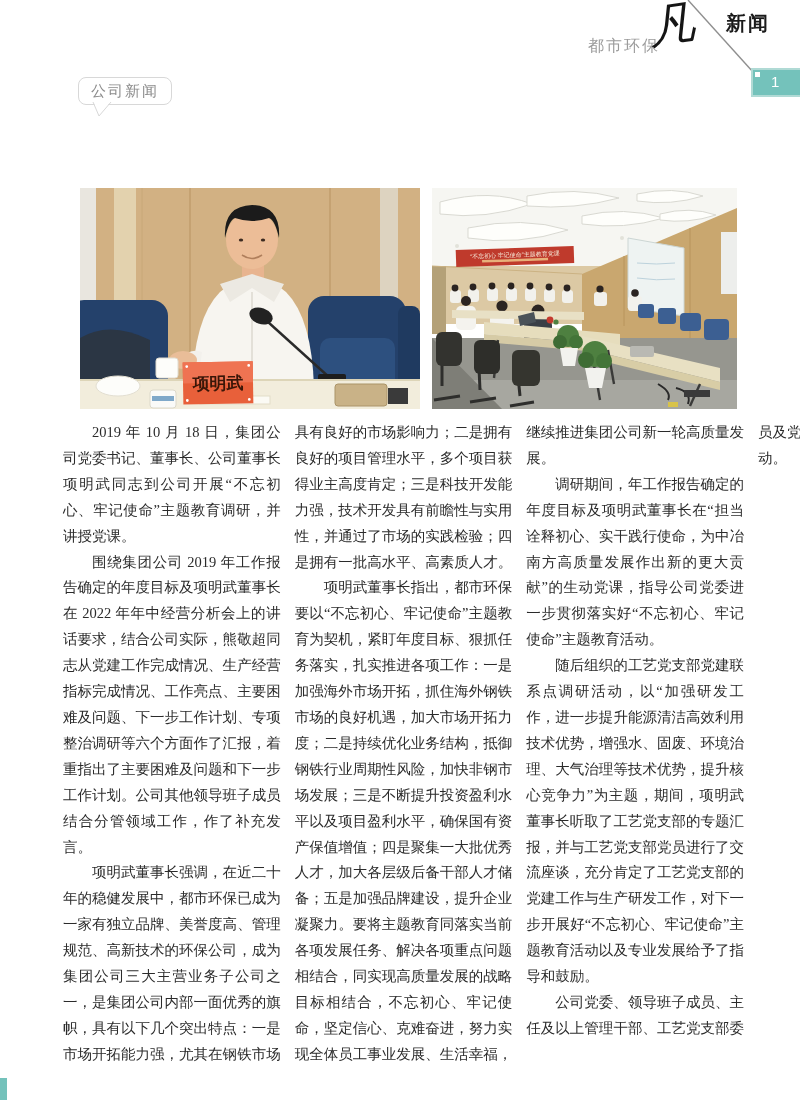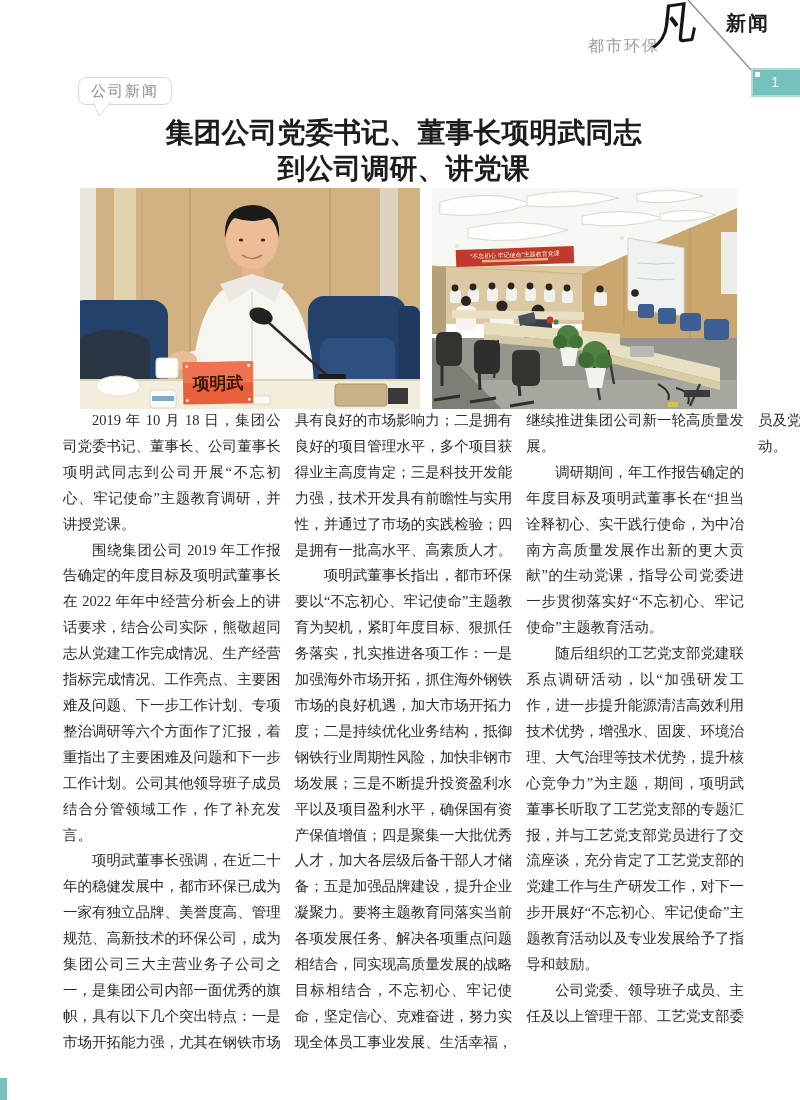--- a/index.html
+++ b/index.html
@@ -30,21 +30,21 @@
   .title{position:absolute;left:63px;top:116px;width:681px;text-align:center;
          font-family:"Liberation Sans","DejaVu Sans",sans-serif;font-weight:bold;color:#1c1c1c;}
   .title .t1{font-size:28px;line-height:34px;}
   .title .t2{font-size:28px;line-height:34px;margin-top:2px;}
 
   
   .photoL{position:absolute;left:80px;top:188px;width:340px;height:221px;}
   .photoR{position:absolute;left:432px;top:188px;width:305px;height:221px;}
 
   
-  .article{position:absolute;left:63px;top:408px;width:681px;height:650px;
+  .article{position:absolute;left:63px;top:420px;width:681px;height:650px;
            column-count:3;column-gap:14px;column-fill:auto;
            font-size:14.5px;line-height:25.9px;text-align:justify;color:#2b2b2b;}
   .article p{margin:0;text-indent:2em;}
   .article p.sig{text-indent:0;text-align:right;font-weight:bold;
                  font-family:"Liberation Sans",sans-serif;padding-right:6px;}
 
   .cornerbar{position:absolute;left:0;top:1078px;width:7px;height:22px;background:#74c2bb;}
 </style>
 </head>
 <body>
@@ -64,24 +64,20 @@
 
   <div class="bubble">
     <span>公司新闻</span>
     <svg width="20" height="15">
       <polygon points="0,-2 18,-2 6,13" fill="#ffffff"></polygon>
       <line x1="0" y1="-1" x2="6" y2="13" stroke="#d8d8d8" stroke-width="1"></line>
       <line x1="18" y1="-1" x2="6" y2="13" stroke="#d8d8d8" stroke-width="1"></line>
     </svg>
   </div>
 
-  <div class="title">
-    <div class="t1">集团公司党委书记、董事长项明武同志</div>
-    <div class="t2">到公司调研、讲党课</div>
-  </div>
 
   <svg class="photoL" viewBox="0 0 340 221">
     <rect x="0" y="0" width="340" height="221" fill="#d2b183"></rect>
     <rect x="0" y="0" width="16" height="221" fill="#e9e6df"></rect>
     <rect x="34" y="0" width="22" height="200" fill="#e3d2ae"></rect>
     <rect x="300" y="0" width="18" height="190" fill="#ddd3c0"></rect>
     <line x1="110" y1="0" x2="110" y2="195" stroke="#c19e6d" stroke-width="1.5"></line>
     <line x1="250" y1="0" x2="250" y2="190" stroke="#c19e6d" stroke-width="1.5"></line>
     <line x1="62" y1="0" x2="62" y2="200" stroke="#c8a878" stroke-width="1"></line>
 

